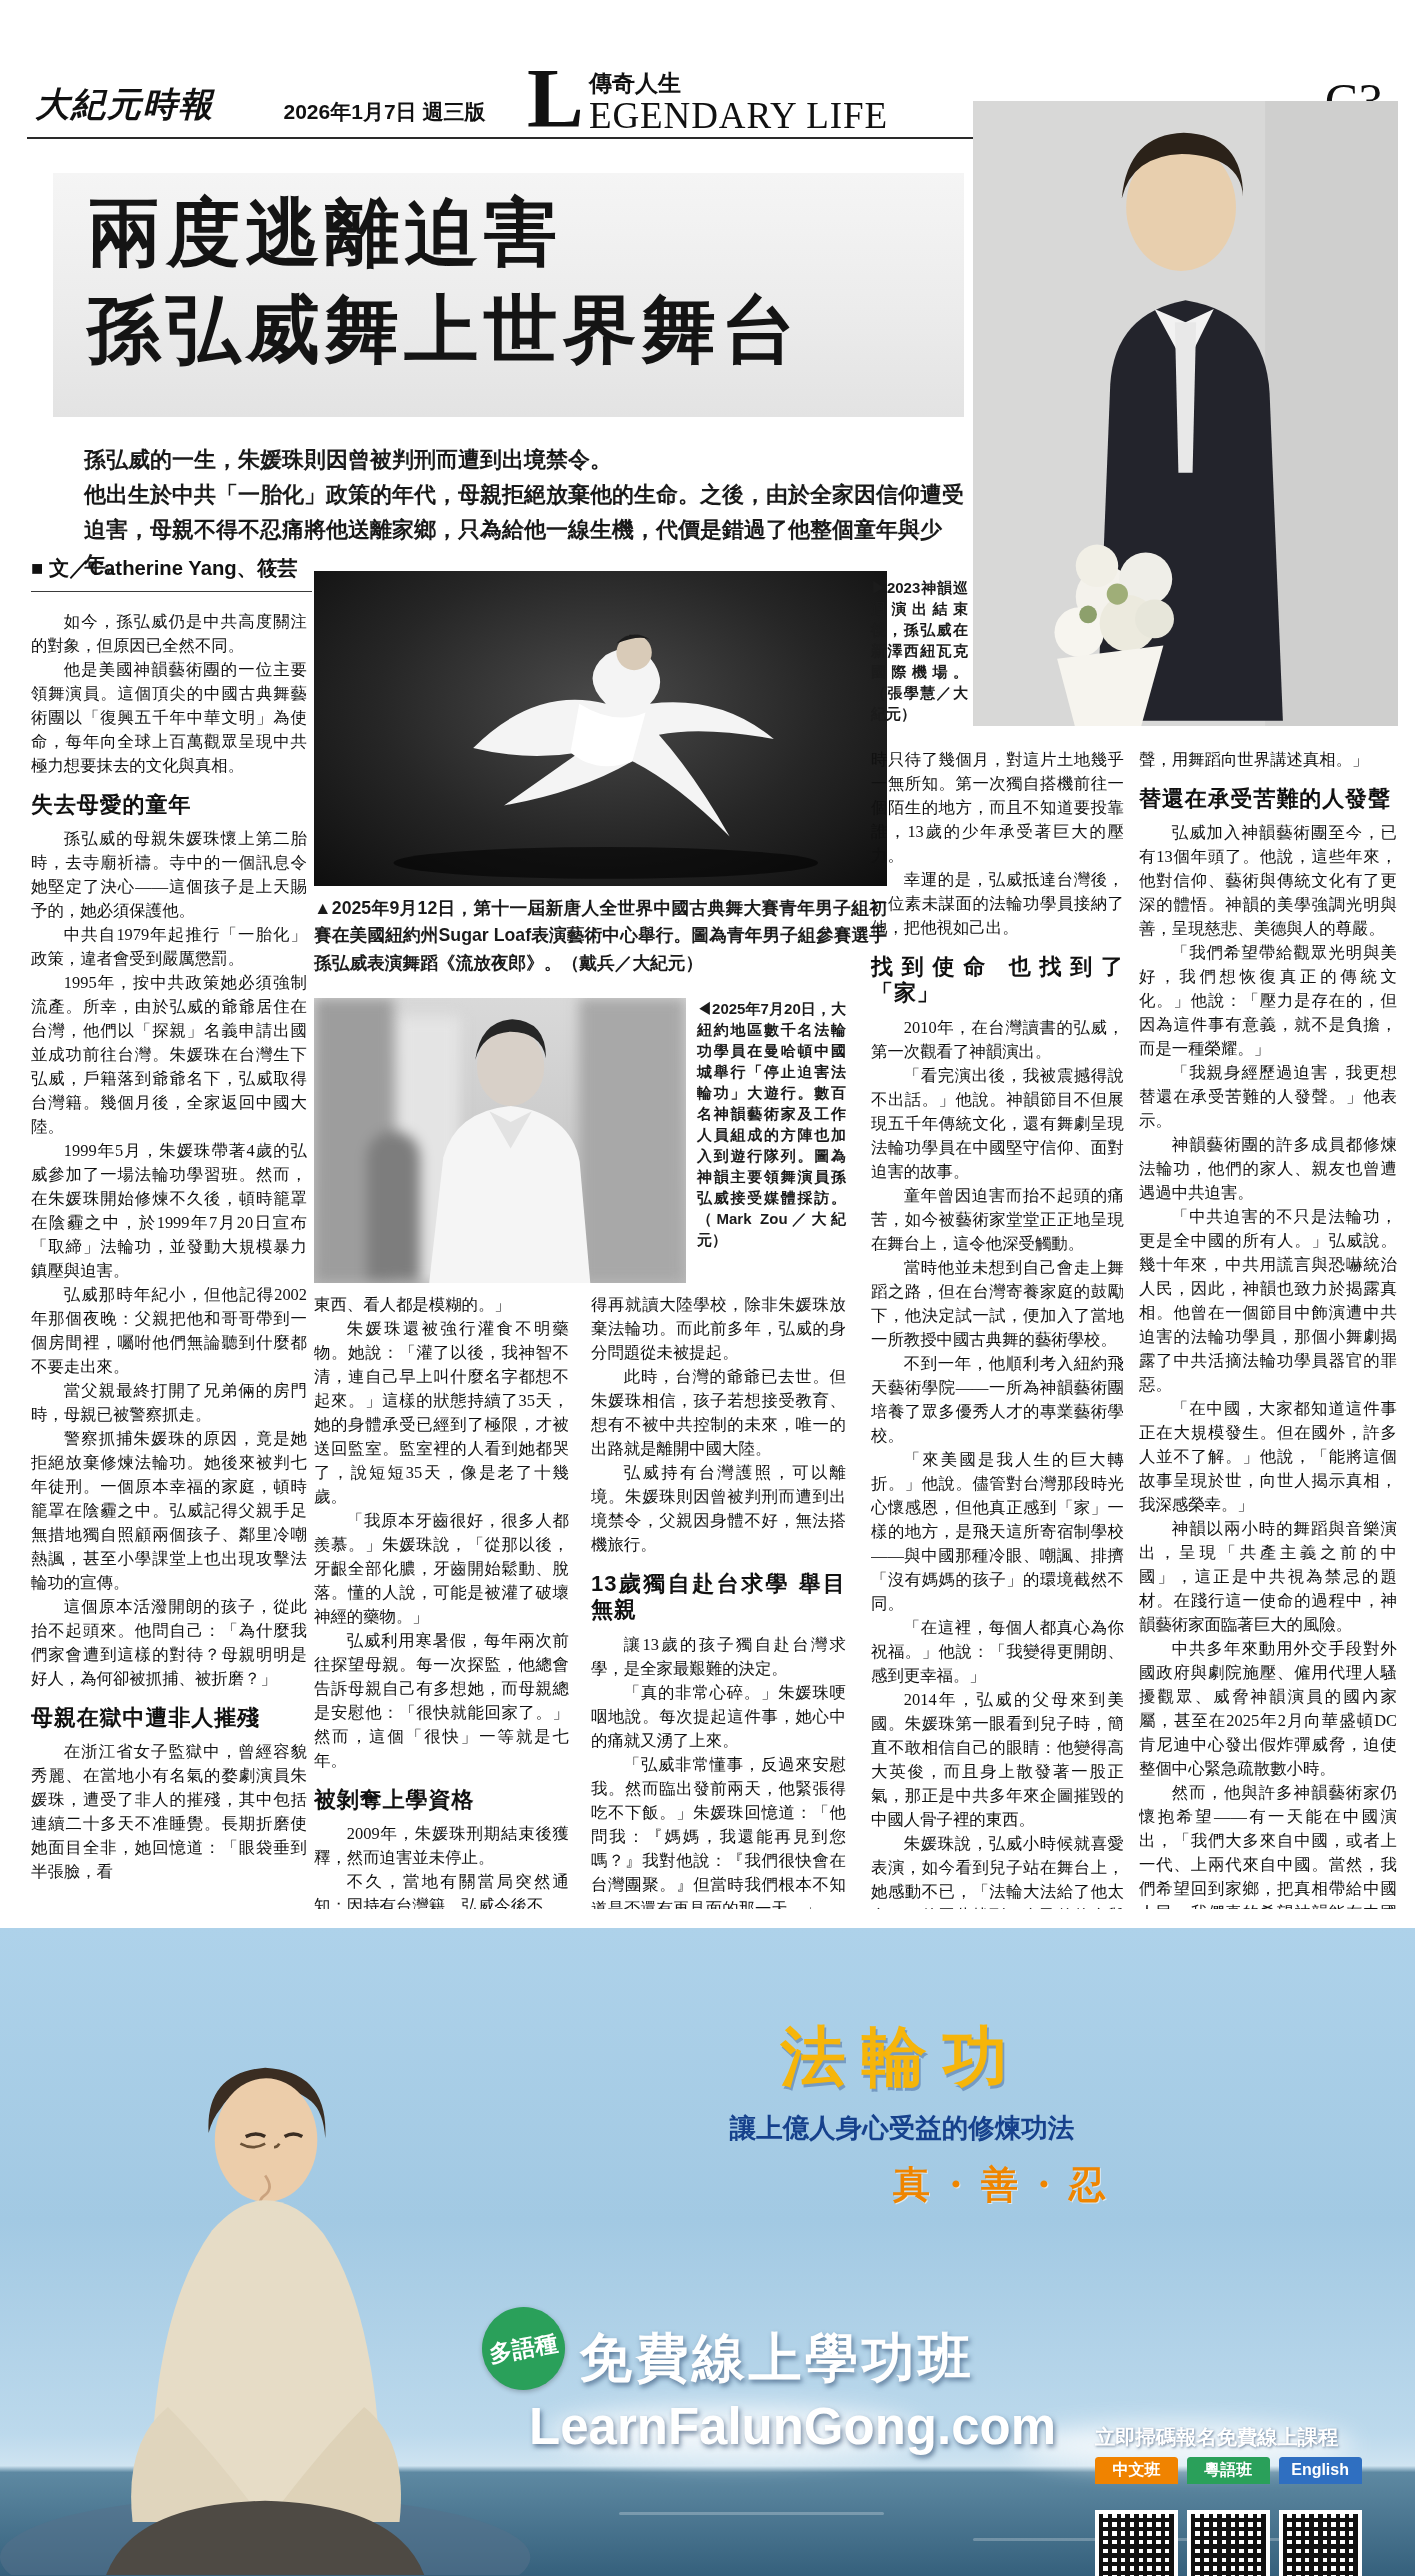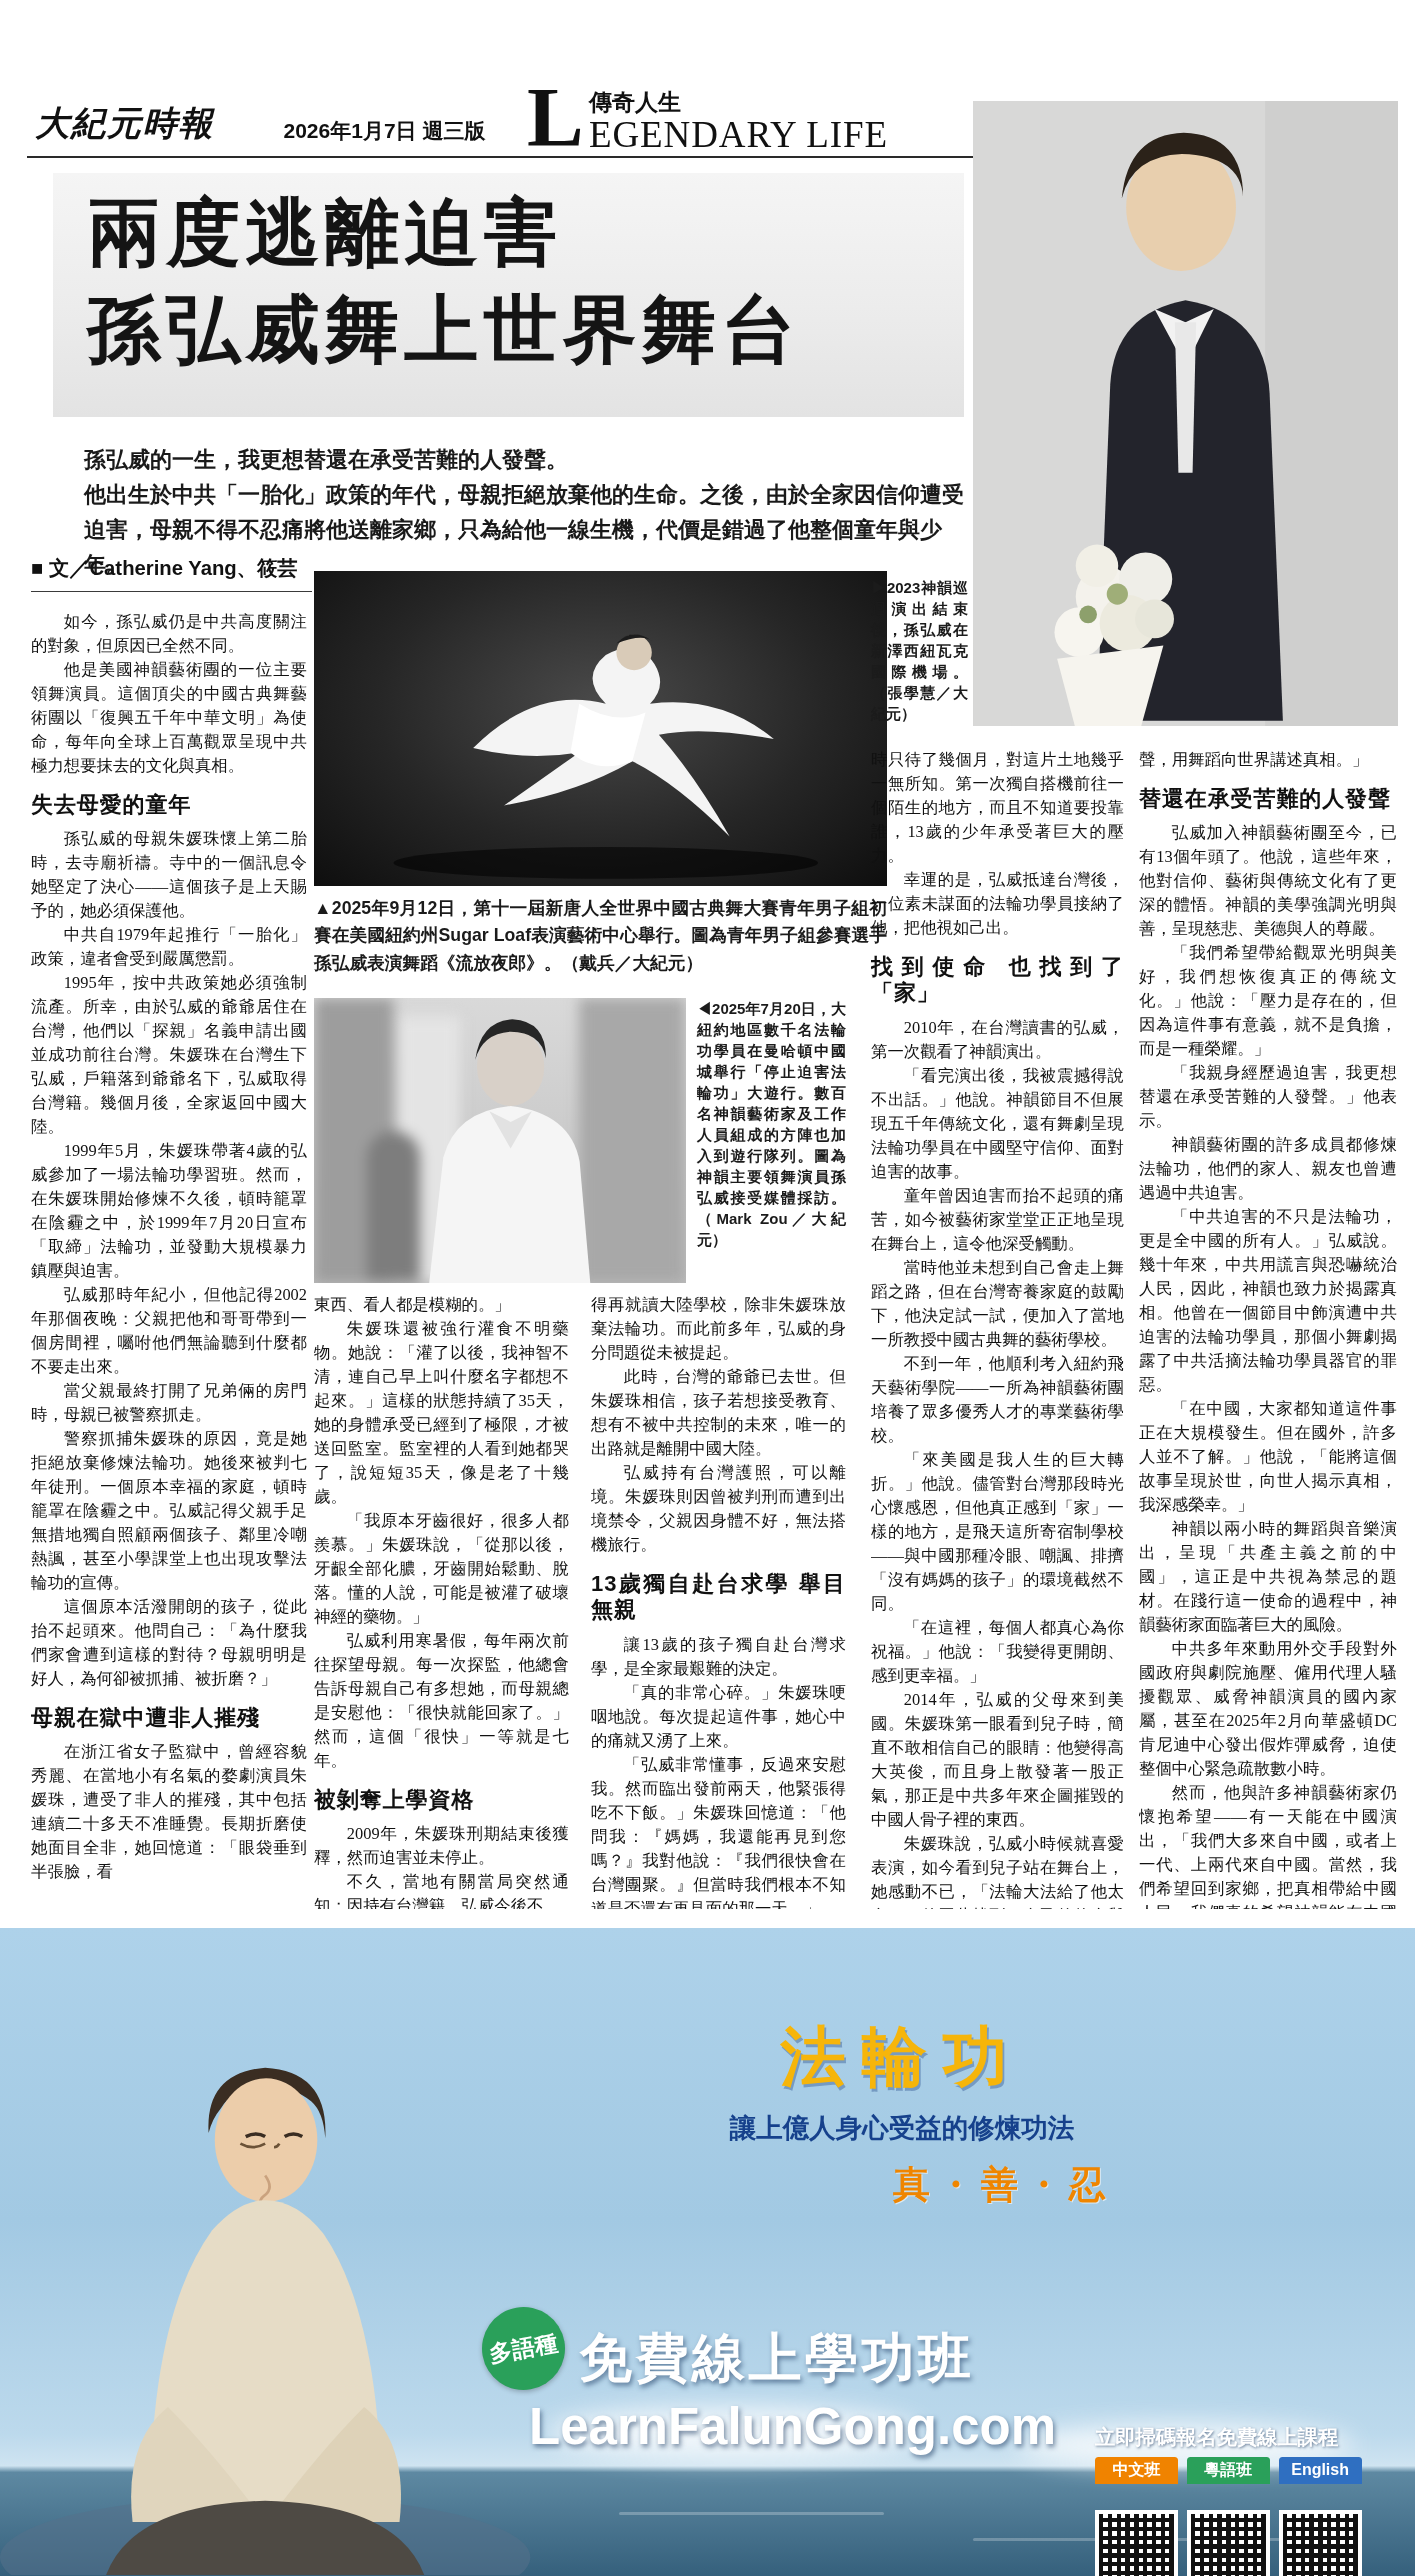--- a/index.html
+++ b/index.html
@@ -1,20 +1,20 @@
 <!DOCTYPE html>
 <html style="font-size:14px"><head>
 <meta charset="utf-8">
 <style>
   html,body{margin:0;padding:0;background:#fff;}
   #page{position:relative;width:1415px;height:2576px;background:#fff;overflow:hidden;
         font-family:"Liberation Serif",serif;color:#111;}
 
   
-  #hdr{position:absolute;left:26.5px;top:80px;width:1362px;height:76px;border-bottom:2.7px solid #2a2a2a;}
+  #hdr{position:absolute;left:26.5px;top:61px;width:1362px;height:76px;border-bottom:2.7px solid #2a2a2a;}
   .masthead{position:absolute;left:8.8px;bottom:8.8px;font-family:"Liberation Sans",sans-serif;
             font-weight:900;font-size:34px;letter-spacing:1.8px;font-style:italic;}
   .hdr-date{position:absolute;left:257px;bottom:11.5px;font-family:"Liberation Sans",sans-serif;
             font-weight:700;font-size:21px;}
   .hdr-center{position:absolute;left:50%;transform:translateX(-50%);bottom:3.5px;display:flex;align-items:flex-end;}
   .big-L{font-family:"Liberation Serif",serif;font-weight:700;font-size:85px;line-height:.82;}
   .hdr-col{margin-left:5.3px;display:flex;flex-direction:column;align-items:flex-start;}
   .sec-cn{font-family:"Liberation Sans",sans-serif;font-weight:700;font-size:23px;line-height:1.1;text-align:center;}
   .sec-en{font-family:"Liberation Serif",serif;font-weight:400;font-size:37px;line-height:1;letter-spacing:0.9px;}
   .page-no{position:absolute;right:5.3px;bottom:7px;font-family:"Liberation Serif",serif;font-size:50px;font-weight:400;}
@@ -112,21 +112,21 @@
     </div>
     <div class="page-no">C3</div>
   </div>
 
   <div id="headline-box">
     <div class="hl">兩度逃離迫害</div>
     <div class="hl">孫弘威舞上世界舞台</div>
   </div>
 
   <div id="lede">
-    <p>孫弘威的一生，我更想替還在承受苦難的人發聲。</p>
+    <p>孫弘威的一生，朱媛珠則因曾被判刑而遭到出境禁令。</p>
     <p>他出生於中共「一胎化」政策的年代，母親拒絕放棄他的生命。之後，由於全家因信仰遭受迫害，母親不得不忍痛將他送離家鄉，只為給他一線生機，代價是錯過了他整個童年與少年。</p>
   </div>
 
   <div class="photo" id="ph-bouquet">
     <svg width="425" height="625" viewBox="0 0 480 706" aria-hidden="true">
       <rect x="0" y="0" width="480" height="706" fill="#d8d8d7"></rect>
       <rect x="330" y="0" width="150" height="706" fill="#cfcfce"></rect>
       <ellipse cx="235" cy="120" rx="62" ry="72" fill="#e8cfae"></ellipse>
       <path d="M168,110 Q175,38 238,36 Q305,38 305,108 Q302,62 236,60 Q180,62 168,110 Z" fill="#2b2219"></path>
       <path d="M140,700 L155,320 Q160,240 240,225 Q330,240 335,330 L350,700 Z" fill="#23242c"></path>

